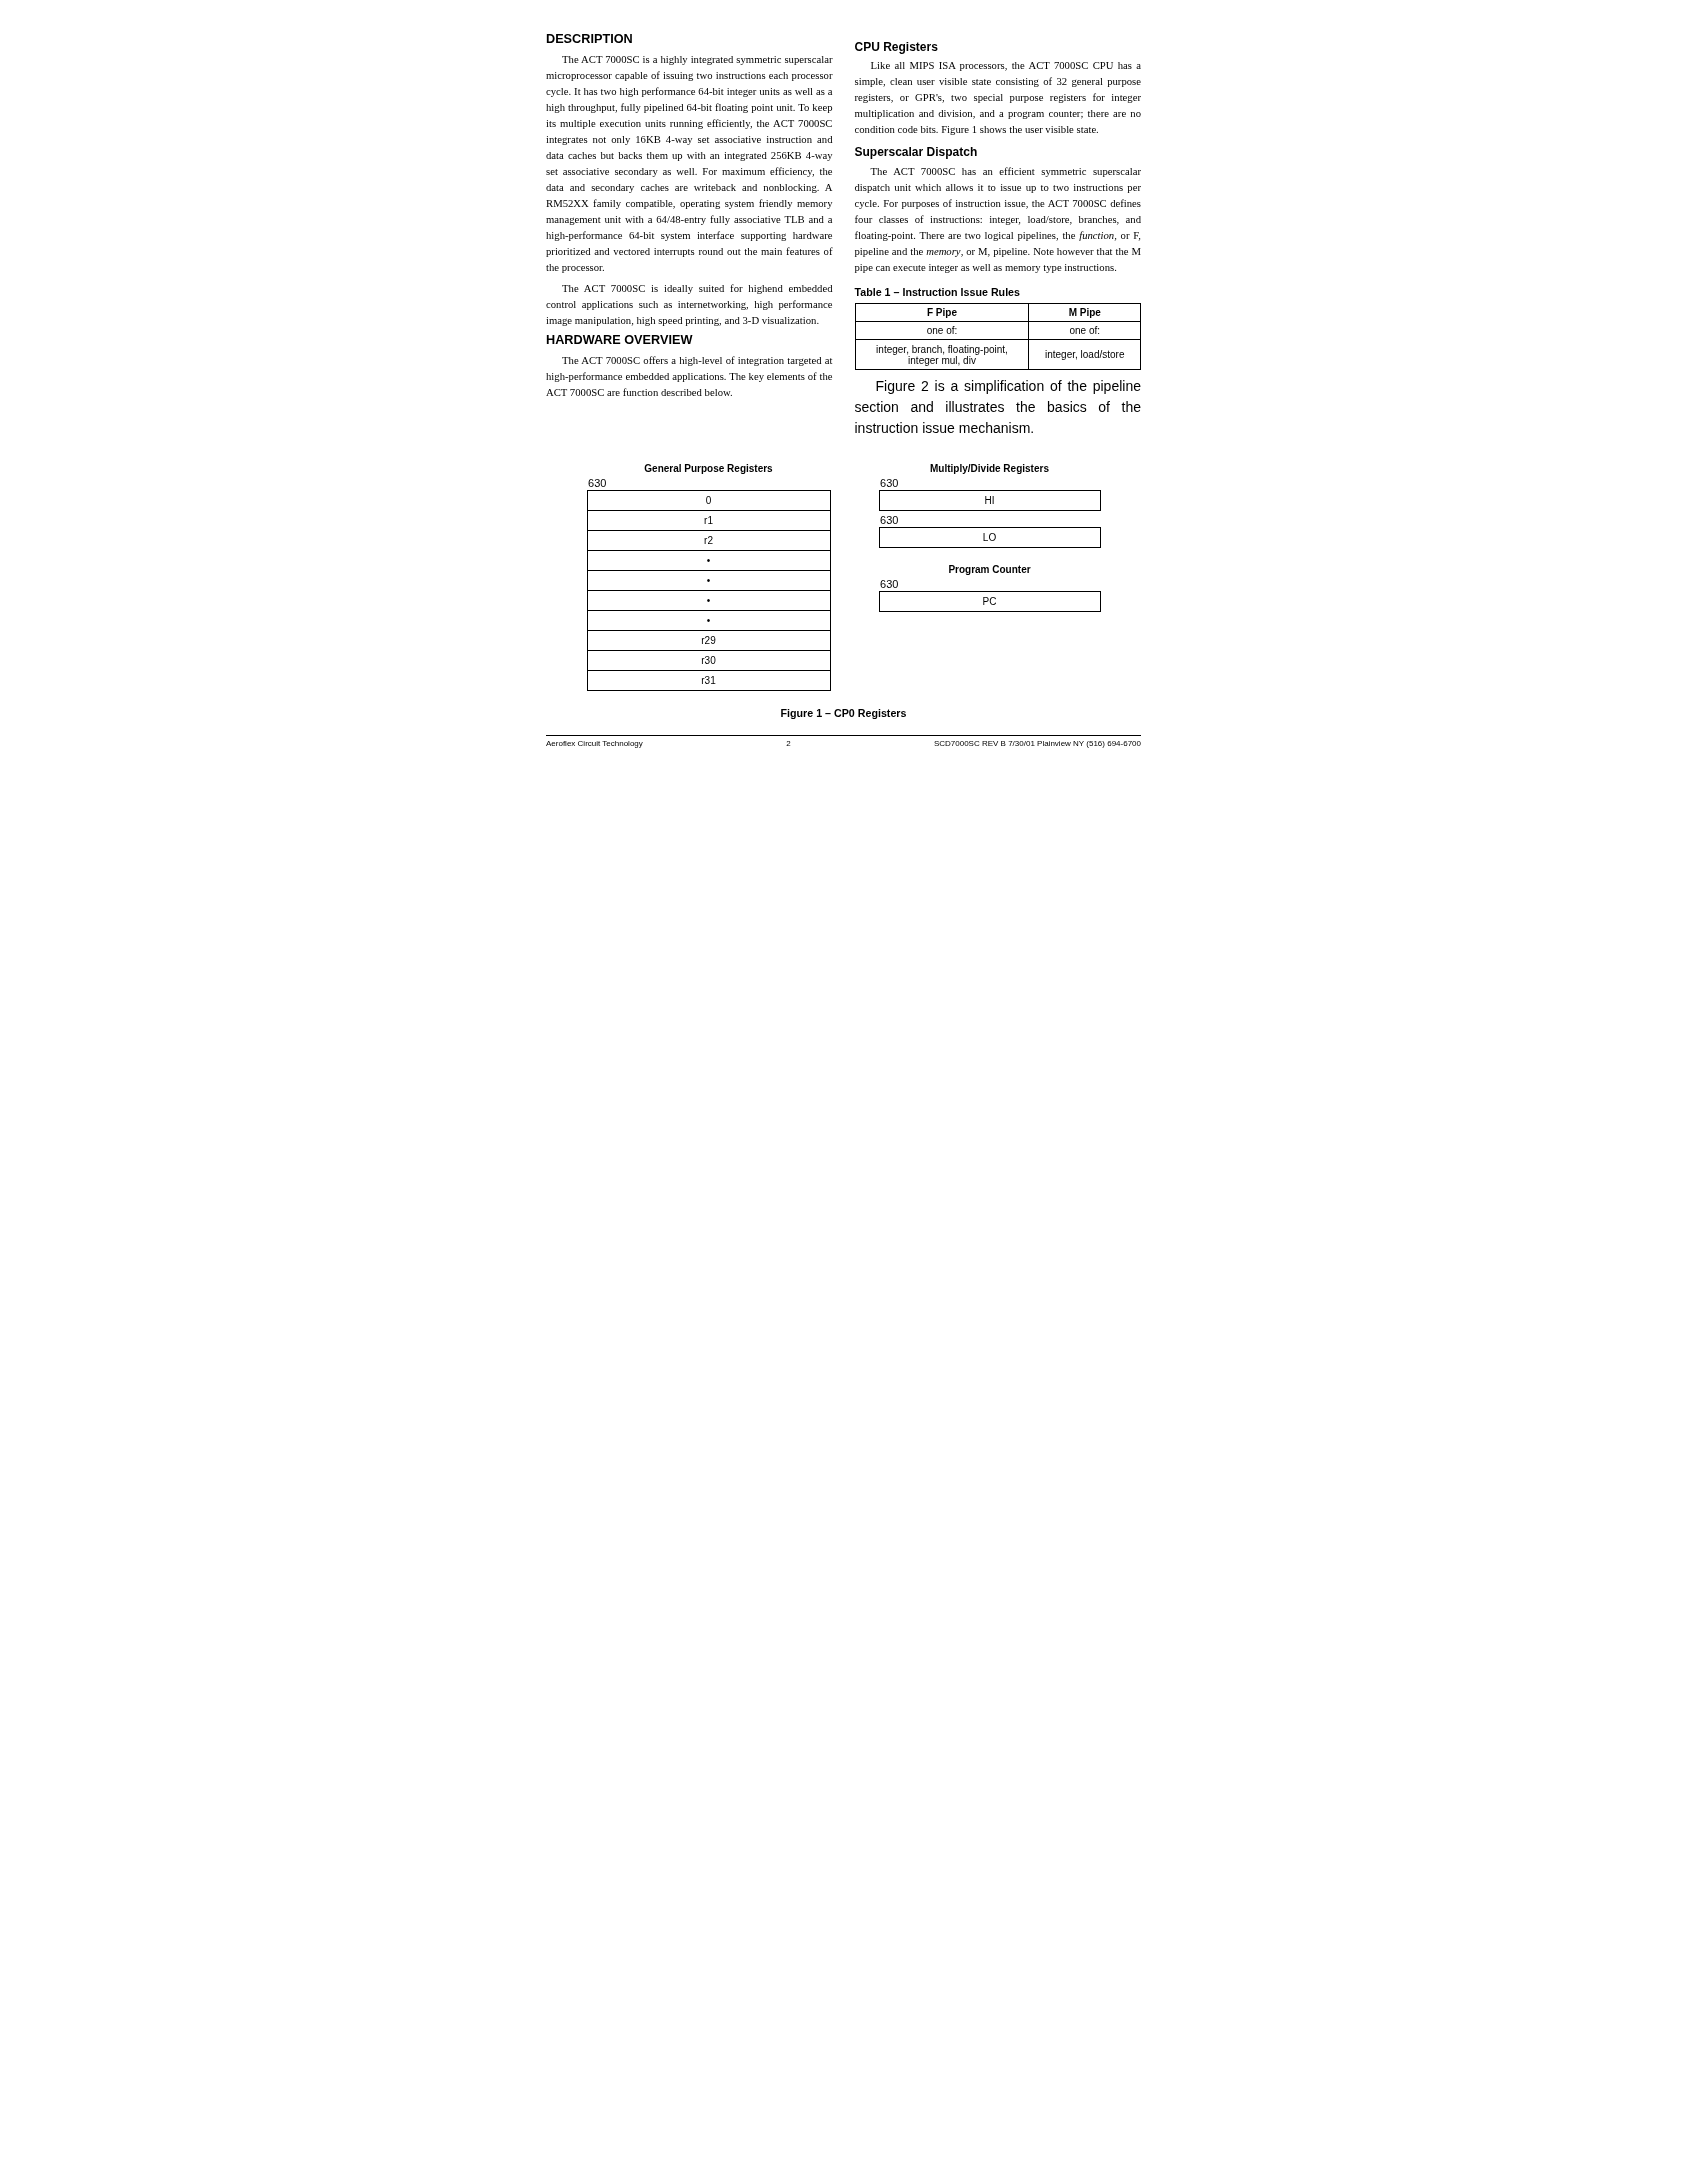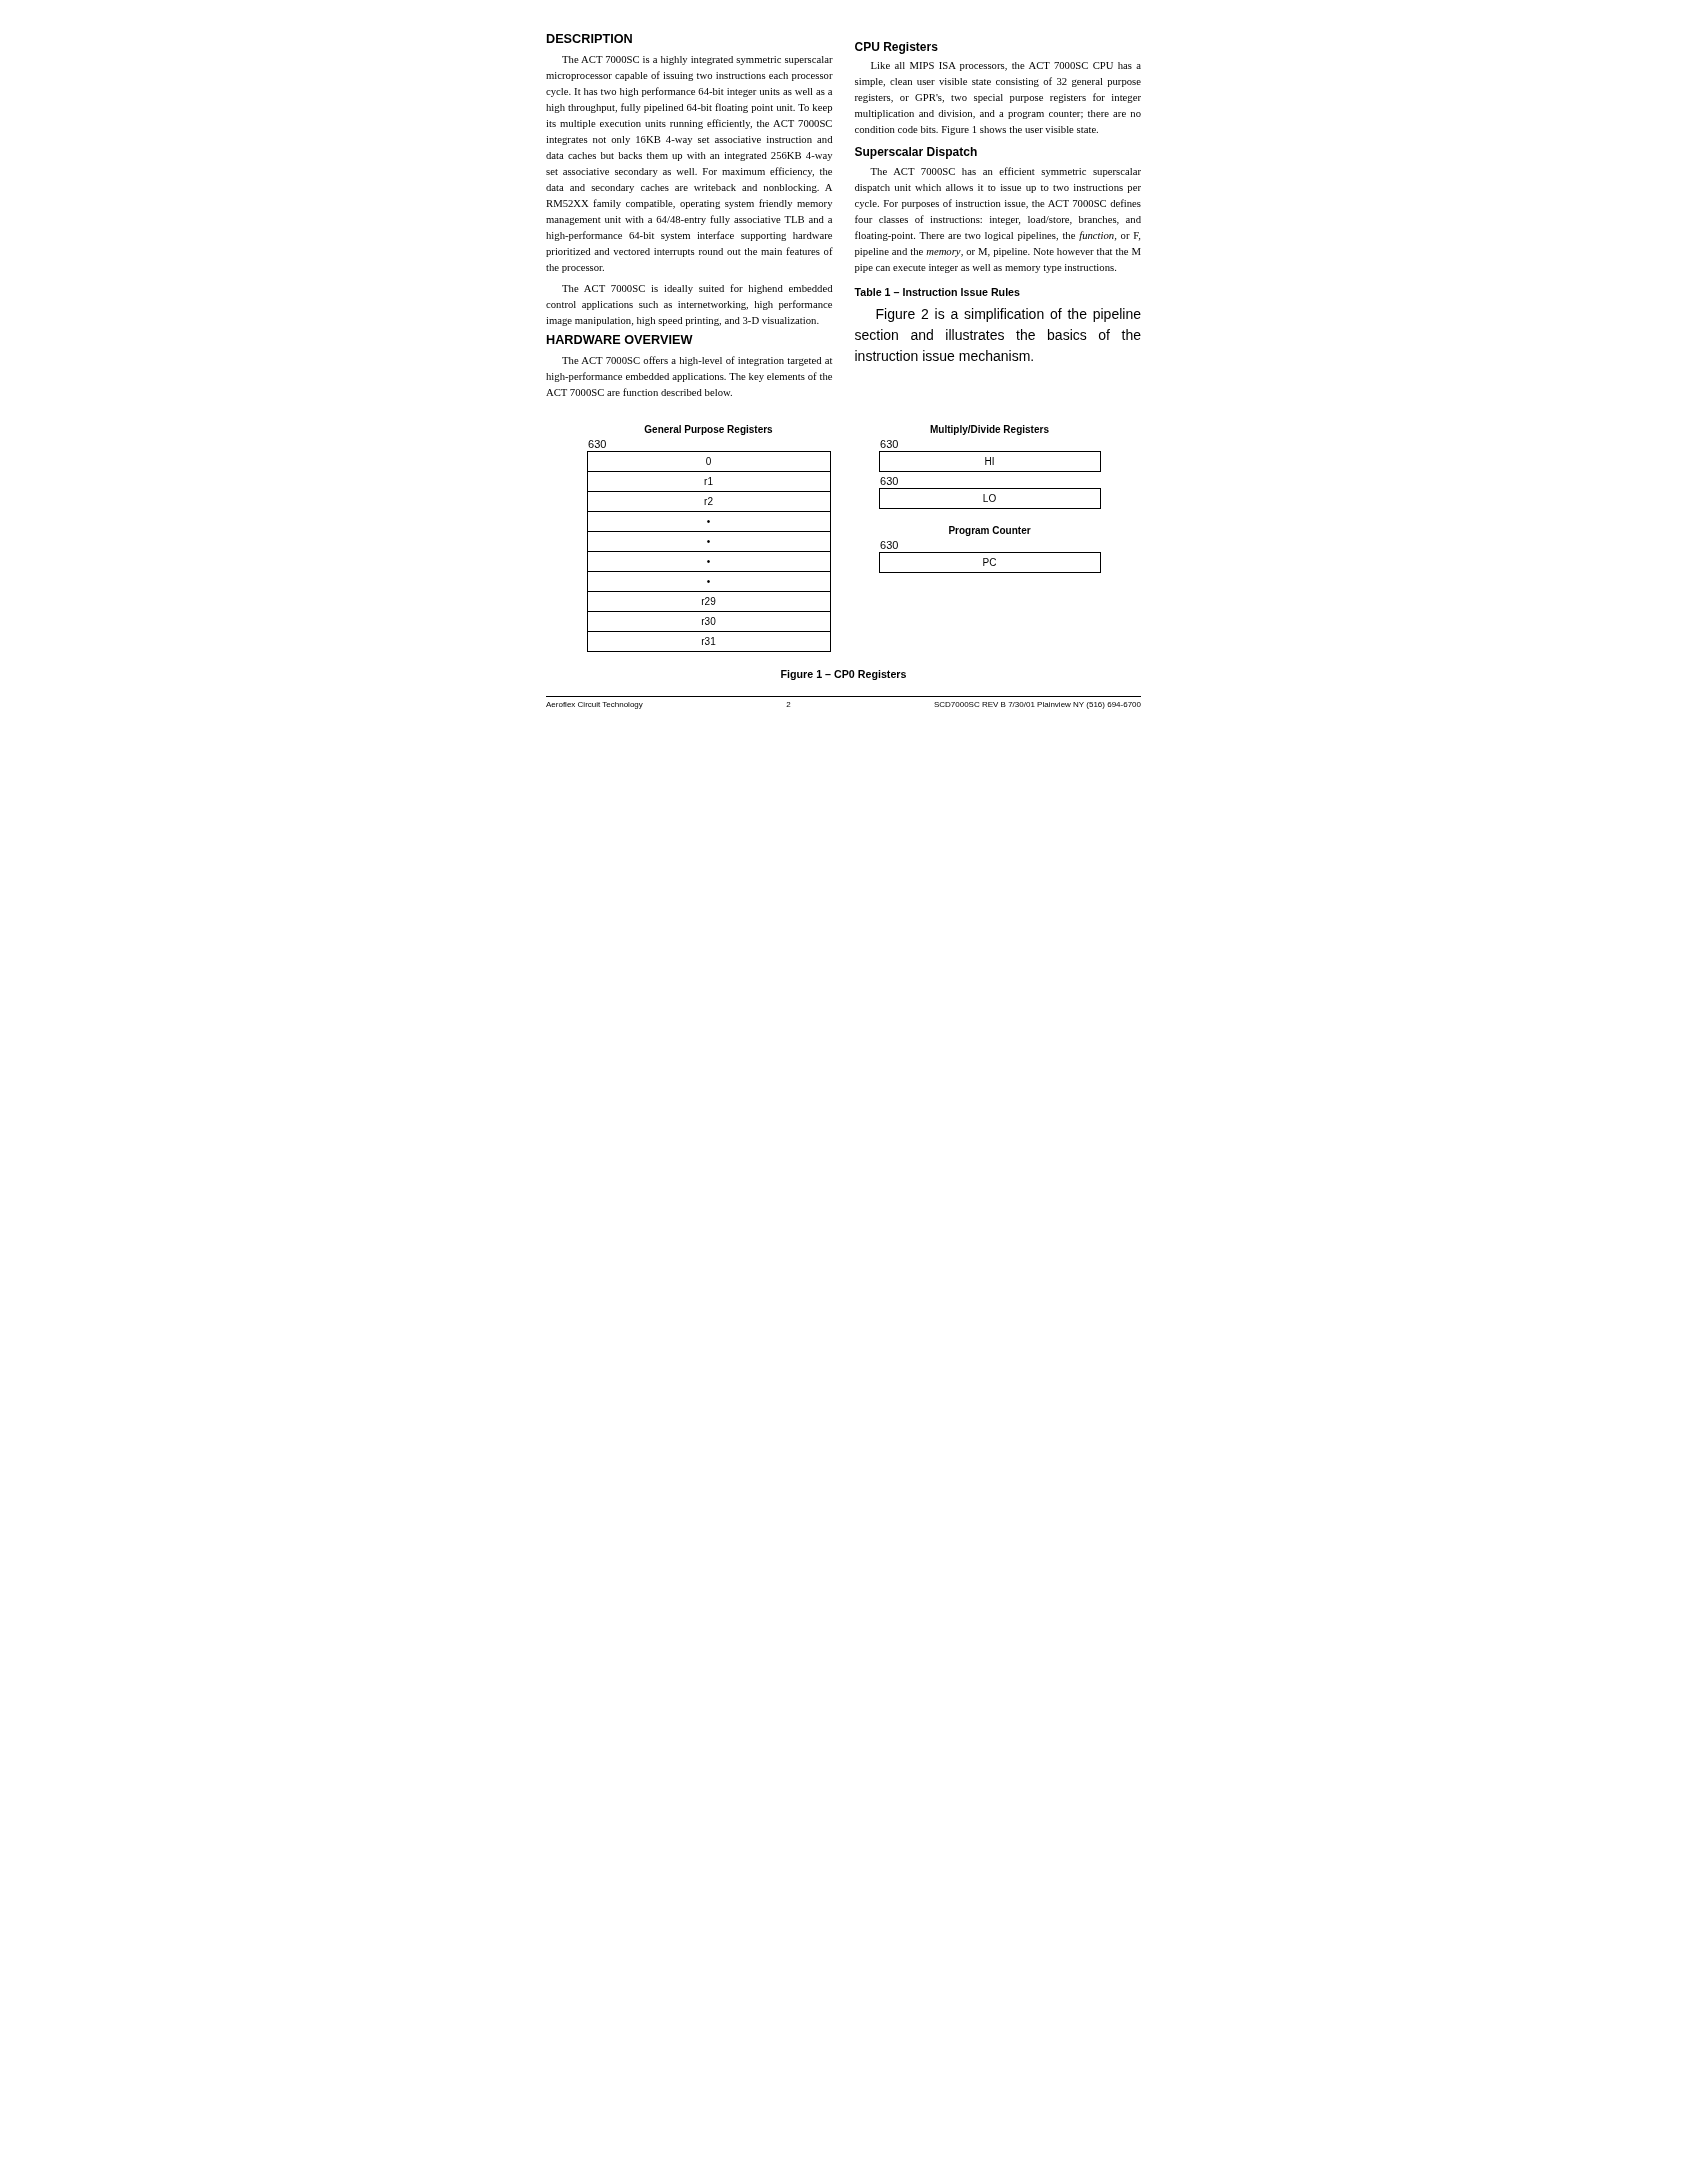--- a/index.html
+++ b/index.html
@@ -183,20 +183,38 @@
       <h3>CPU Registers</h3>
 
       <p>Like all MIPS ISA processors, the ACT 7000SC CPU has a simple, clean user visible state consisting of 32 general purpose registers, or GPR's, two special purpose registers for integer multiplication and division, and a program counter; there are no condition code bits. Figure 1 shows the user visible state.</p>
 
       <h3>Superscalar Dispatch</h3>
 
       <p>The ACT 7000SC has an efficient symmetric superscalar dispatch unit which allows it to issue up to two instructions per cycle. For purposes of instruction issue, the ACT 7000SC defines four classes of instructions: integer, load/store, branches, and floating-point. There are two logical pipelines, the <em>function</em>, or F, pipeline and the <em>memory</em>, or M, pipeline. Note however that the M pipe can execute integer as well as memory type instructions.</p>
 
       <div class="table-title">Table 1 – Instruction Issue Rules</div>
 
+      <table class="issue-rules">
+        <thead>
+          <tr>
+            <th>F Pipe</th>
+            <th>M Pipe</th>
+          </tr>
+        </thead>
+        <tbody>
+          <tr>
+            <td>one of:</td>
+            <td>one of:</td>
+          </tr>
+          <tr>
+            <td>integer, branch, floating-point,<br>integer mul, div</td>
+            <td>integer, load/store</td>
+          </tr>
+        </tbody>
+      </table>
 
       <p class="caption-note">Figure 2 is a simplification of the pipeline section and illustrates the basics of the instruction issue mechanism.</p>
 
     </div>
   </div>
 
   <div class="figure-section">
 
     <div class="fig-left">
       <div class="fig-label">General Purpose Registers</div>

